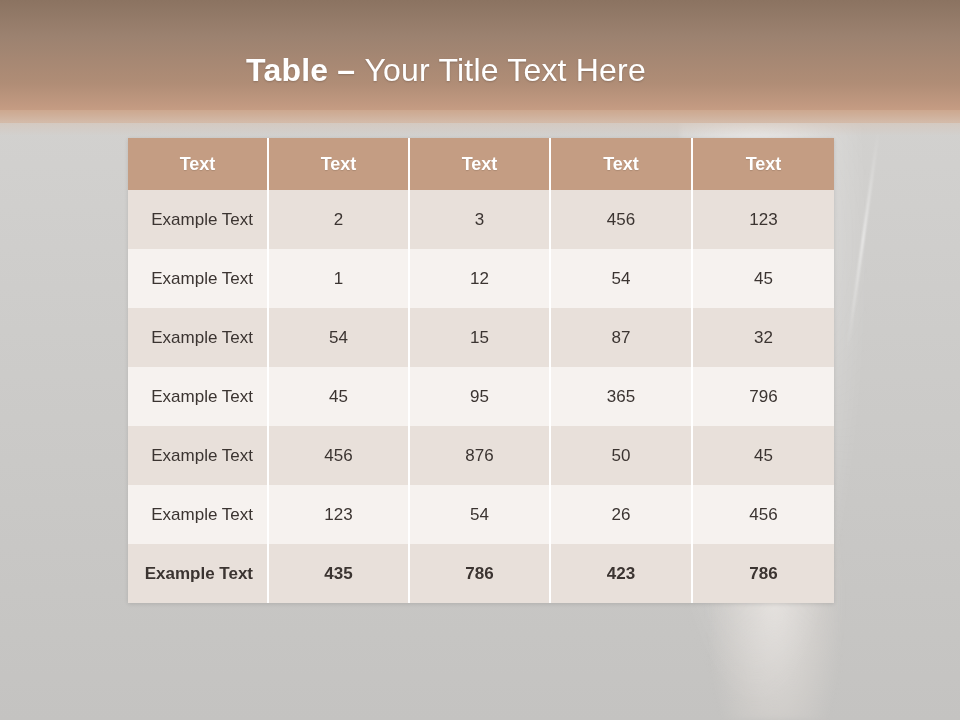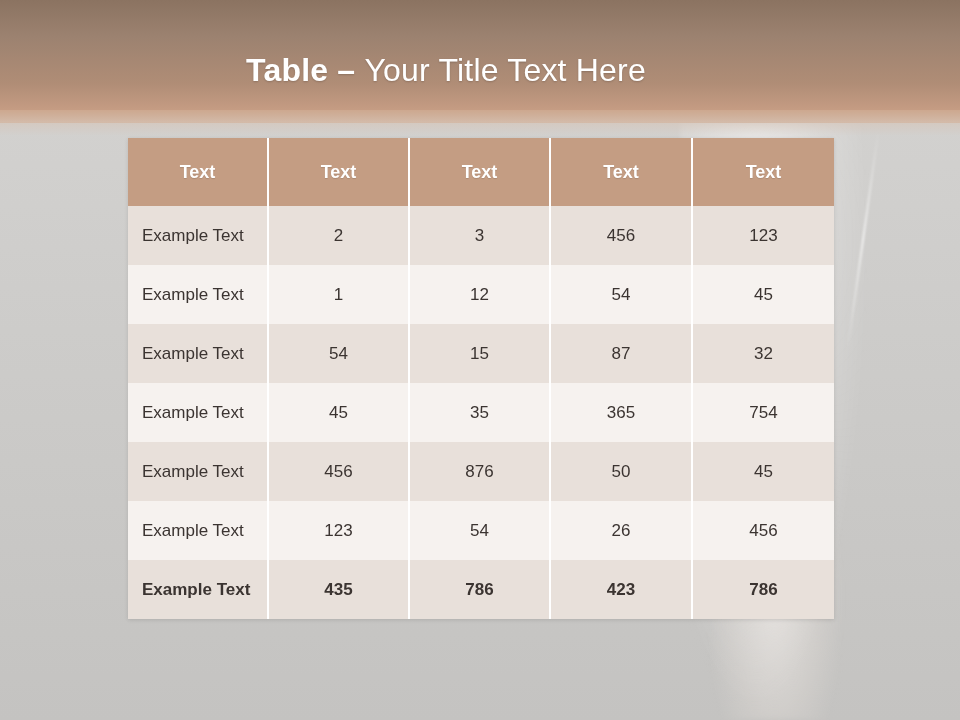--- a/index.html
+++ b/index.html
@@ -117,28 +117,28 @@
   table.data-table th:last-child,
   table.data-table td:last-child {
     border-right: none;
   }
   table.data-table thead th {
     background: #c49d83;
     color: #ffffff;
     font-weight: bold;
     font-size: 18px;
     text-align: center;
-    height: 68px;
+    height: 52px;
     text-shadow: 0 1px 1px rgba(0,0,0,0.12);
   }
   table.data-table thead th.first {
     text-align: center;
   }
   td.label {
-    text-align: left;
+    text-align: right;
     font-size: 16px;
     color: #3f3833;
   }
   td.num {
     text-align: center;
     font-size: 17px;
     color: #3b3431;
   }
   tr.band-dark td {
     background: #e8e0da;
@@ -208,23 +208,23 @@
         <tr class="band-dark">
           <td class="label">Example Text</td>
           <td class="num">54</td>
           <td class="num">15</td>
           <td class="num">87</td>
           <td class="num">32</td>
         </tr>
         <tr class="band-light">
           <td class="label">Example Text</td>
           <td class="num">45</td>
-          <td class="num">35</td>
+          <td class="num">95</td>
           <td class="num">365</td>
-          <td class="num">754</td>
+          <td class="num">796</td>
         </tr>
         <tr class="band-dark">
           <td class="label">Example Text</td>
           <td class="num">456</td>
           <td class="num">876</td>
           <td class="num">50</td>
           <td class="num">45</td>
         </tr>
         <tr class="band-light">
           <td class="label">Example Text</td>

